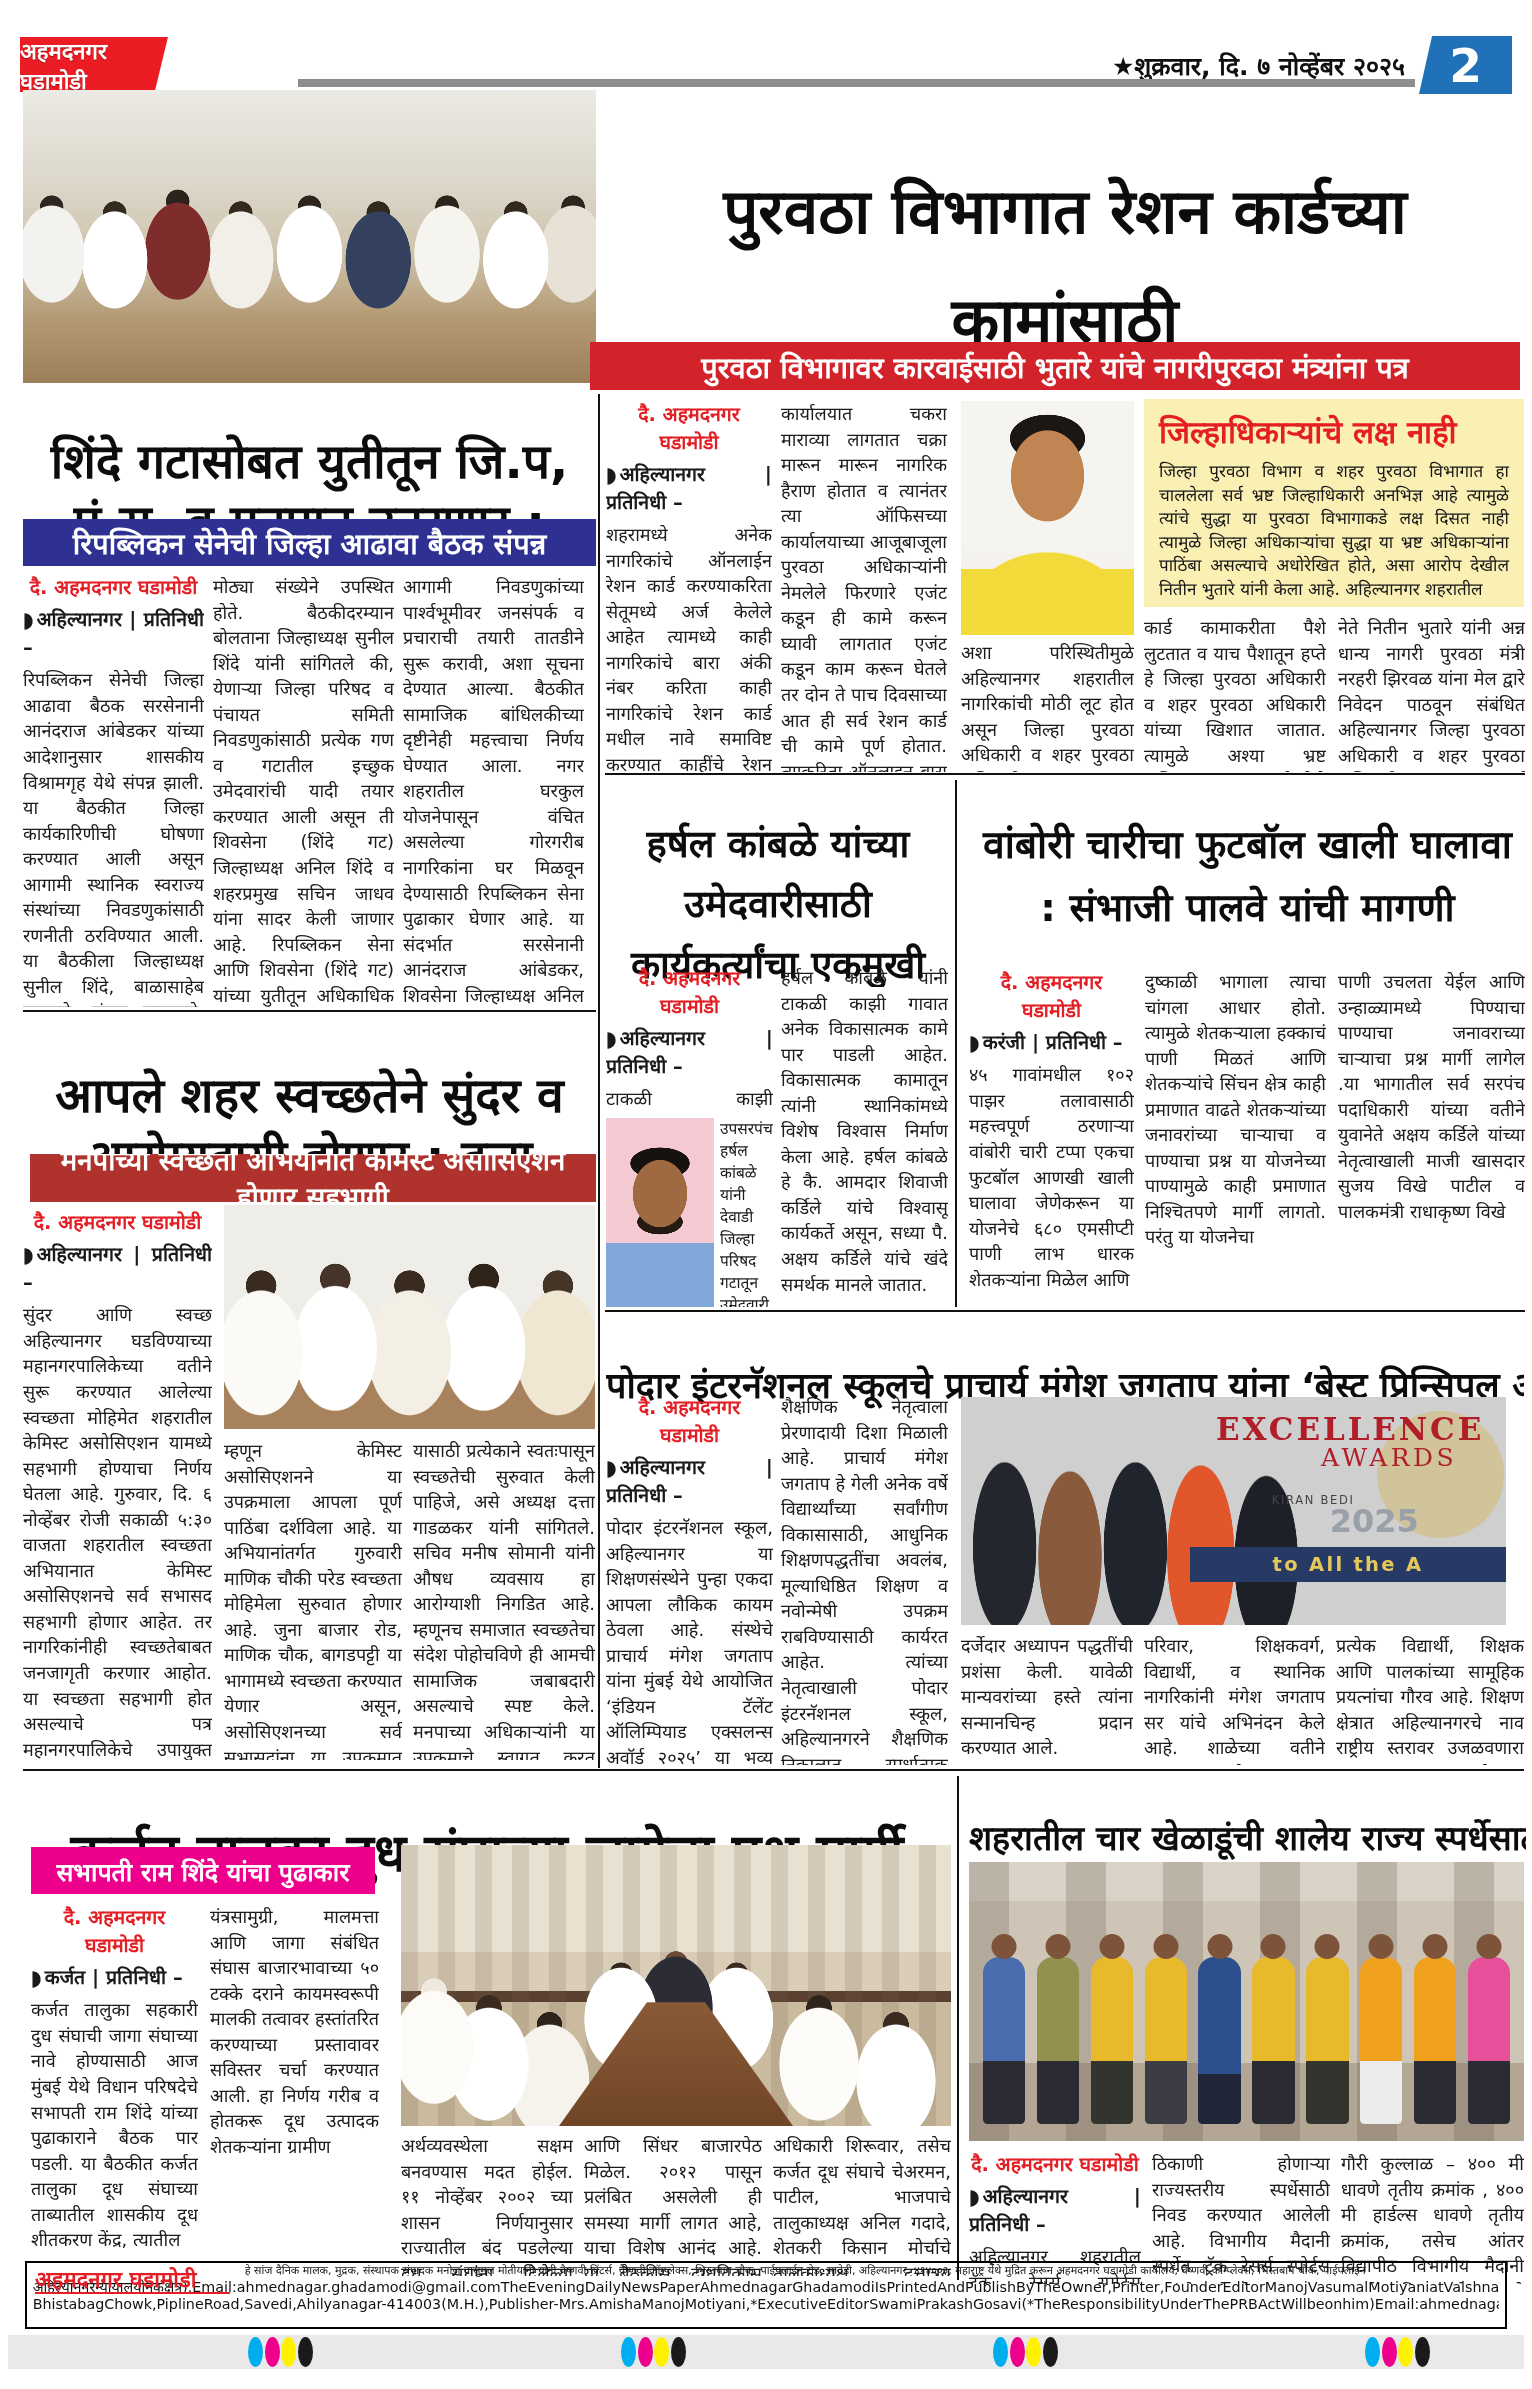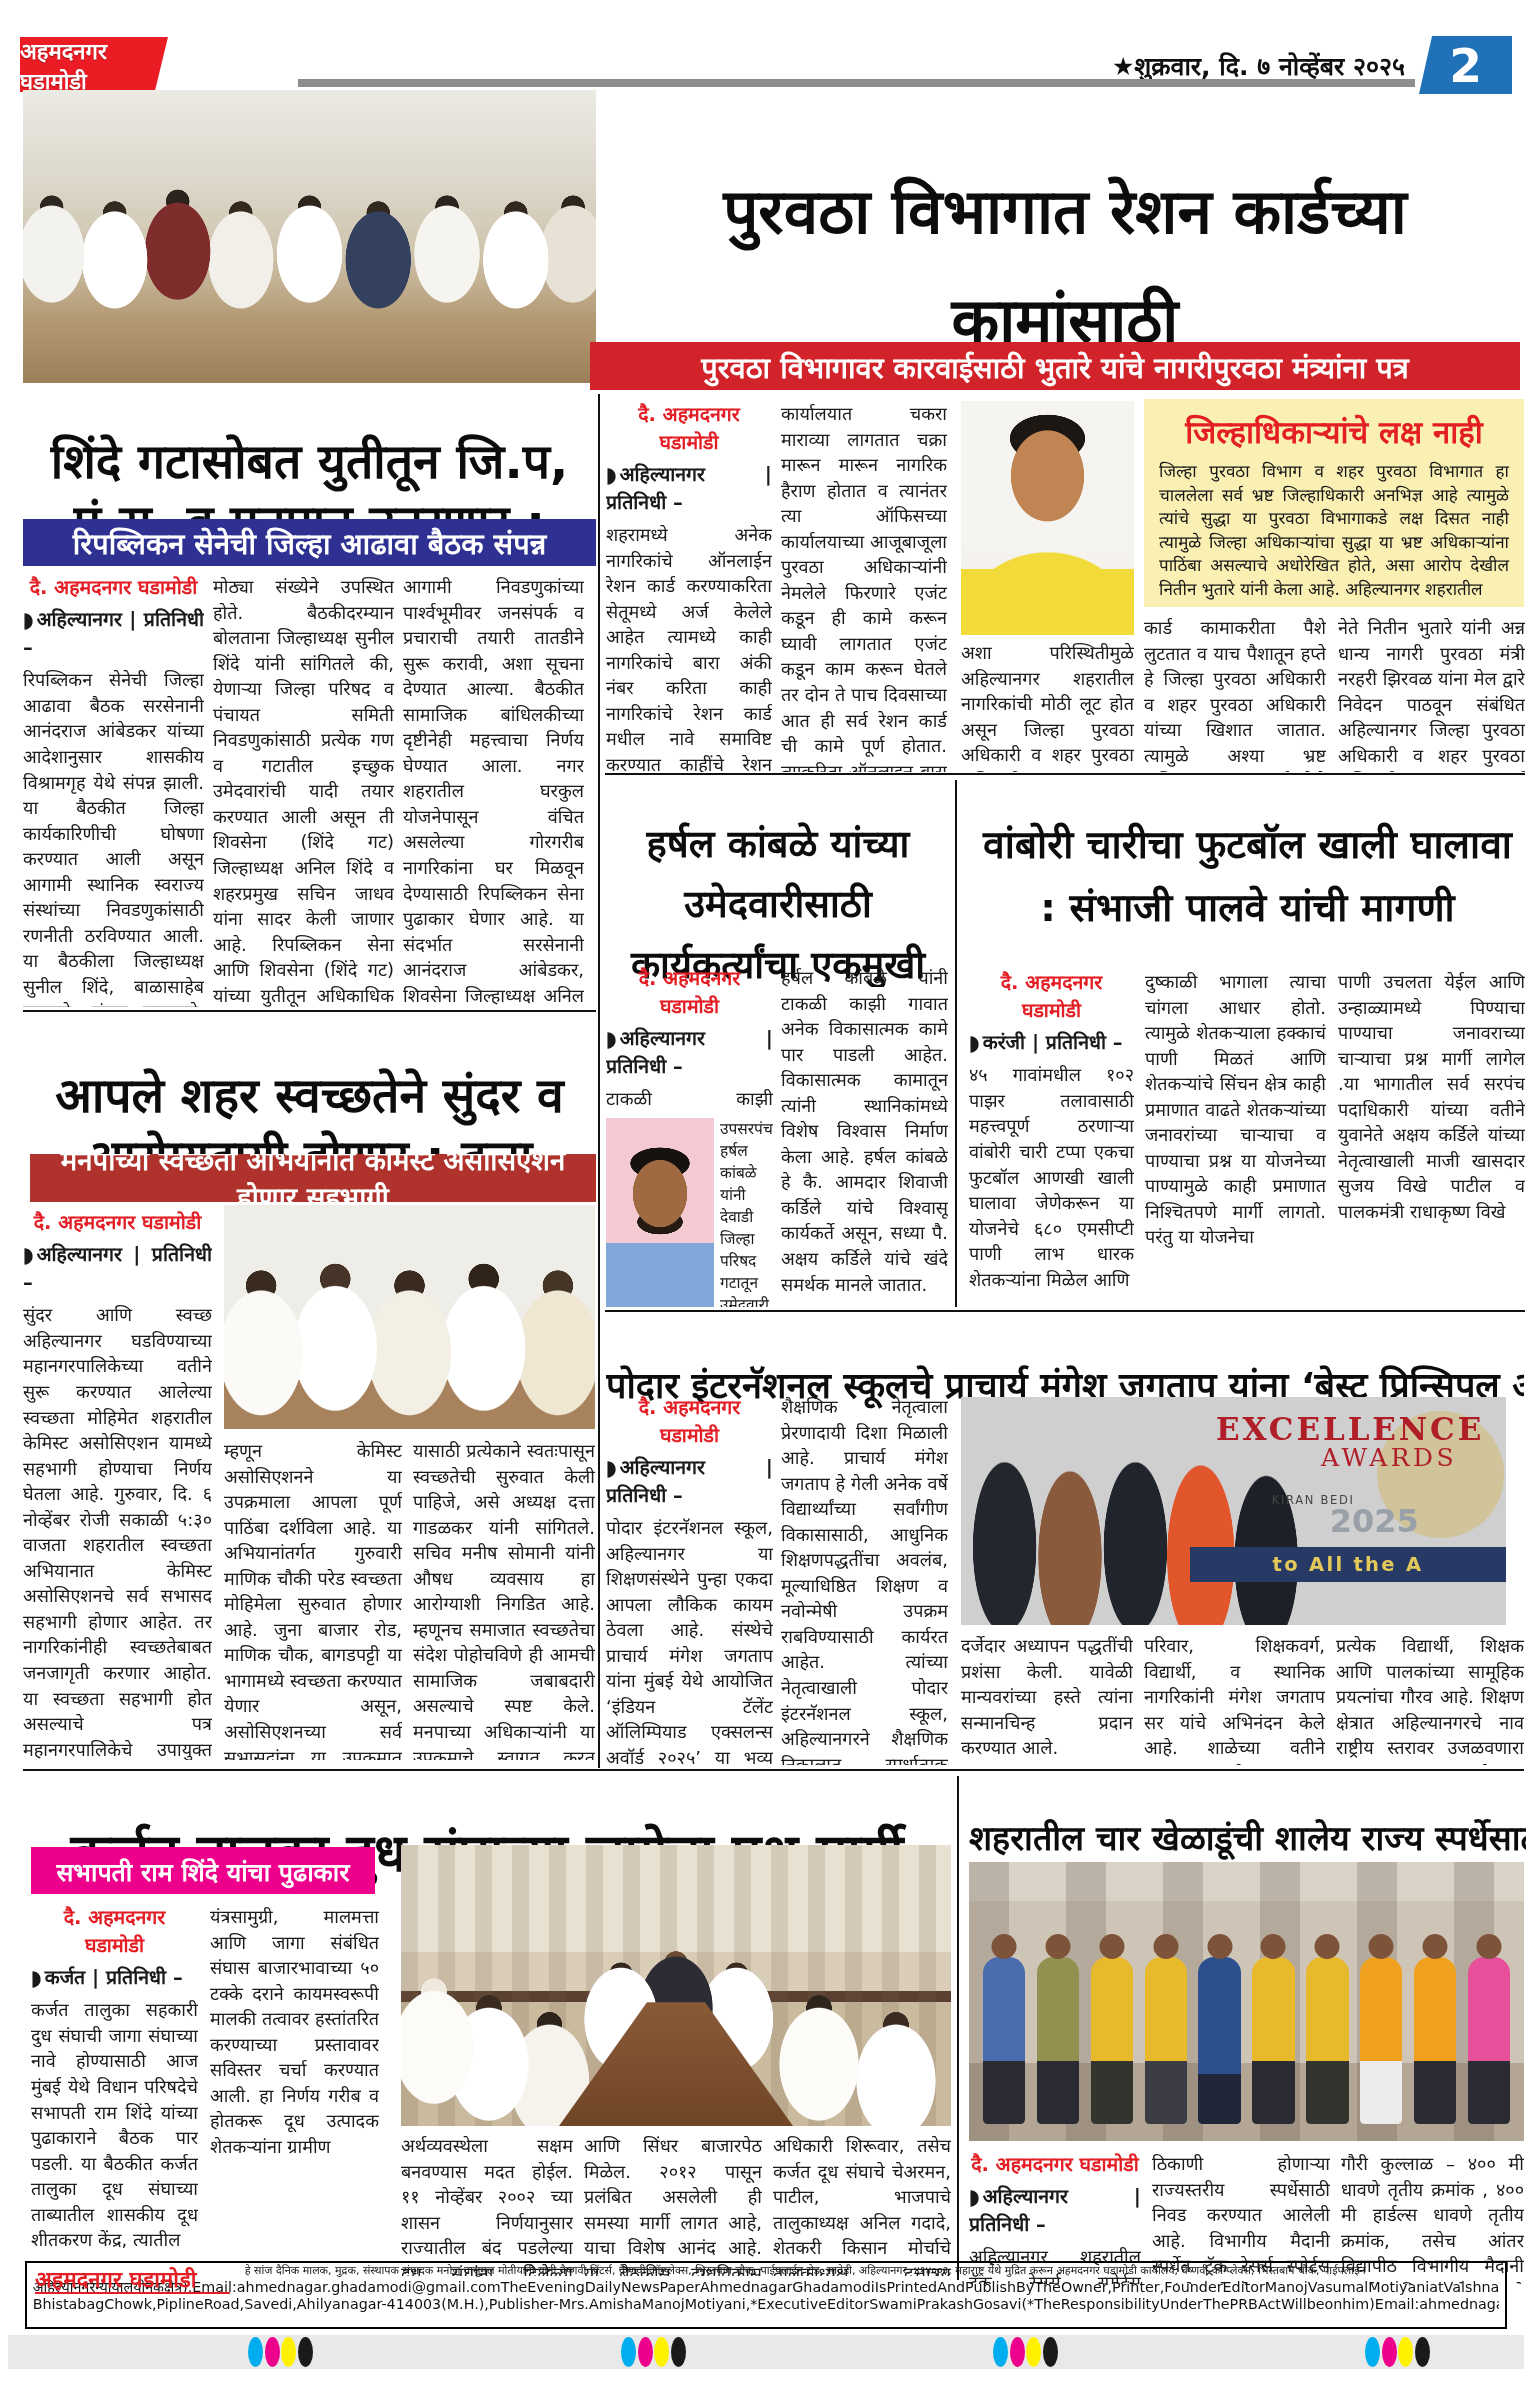--- a/index.html
+++ b/index.html
@@ -127,21 +127,21 @@
   .athlete:nth-child(3){background:linear-gradient(180deg,#e9b92c 0 62%,#33342e 62% 100%);}
   .athlete:nth-child(4){background:linear-gradient(180deg,#e9b92c 0 62%,#3c3c44 62% 100%);}
   .athlete:nth-child(5){background:linear-gradient(180deg,#2c4f8e 0 70%,#20263a 70% 100%);}
   .athlete:nth-child(6){background:linear-gradient(180deg,#e9b92c 0 62%,#2b2b33 62% 100%);}
   .athlete:nth-child(7){background:linear-gradient(180deg,#e9b92c 0 62%,#33342e 62% 100%);}
   .athlete:nth-child(8){background:linear-gradient(180deg,#f0a21f 0 62%,#ececec 62% 100%);}
   .athlete:nth-child(9){background:linear-gradient(180deg,#f0a21f 0 62%,#2b2b33 62% 100%);}
   .athlete:nth-child(10){background:linear-gradient(180deg,#e84f9b 0 62%,#2b2b33 62% 100%);}
   
   #info-box{left:1144px;top:399px;width:380px;height:208px;background:#FBF0B4;padding:9.2px 15px;box-sizing:border-box;overflow:hidden;}
-  .info-title{color:#E31E24;font-weight:800;font-size:31px;margin:2.3px 0 8px 0;text-align:center;}
+  .info-title{color:#E31E24;font-weight:800;font-size:31px;margin:2.3px 0 8px 0;}
   .info-body{font-size:17px;line-height:1.38;text-align:justify;font-weight:500;}
   
   #footer-box{left:25px;top:2261px;width:1482px;height:68px;border:2.3px double #000;box-sizing:border-box;overflow:hidden;padding:1.1px 5.7px;}
   #footer-logo{position:absolute;left:8px;top:4.6px;width:195px;color:#E31E24;font-weight:800;font-size:22px;
     border-bottom:2.9px solid #E31E24;line-height:1.1;}
   .f-line-sm{margin-left:212px;font-size:11px;white-space:nowrap;overflow:hidden;line-height:1.35;color:#111;}
   .f-line-lg{font-size:14.3px;white-space:nowrap;overflow:hidden;line-height:1.22;color:#111;font-weight:500;}
   #cmyk-strip{left:8px;top:2335px;width:1516px;height:34px;background:#E9E9E9;}
   .cmyk-group{position:absolute;top:2.3px;display:flex;}
   .cmyk-group i{width:15px;height:30px;border-radius:50%;margin-right:1.7px;}

